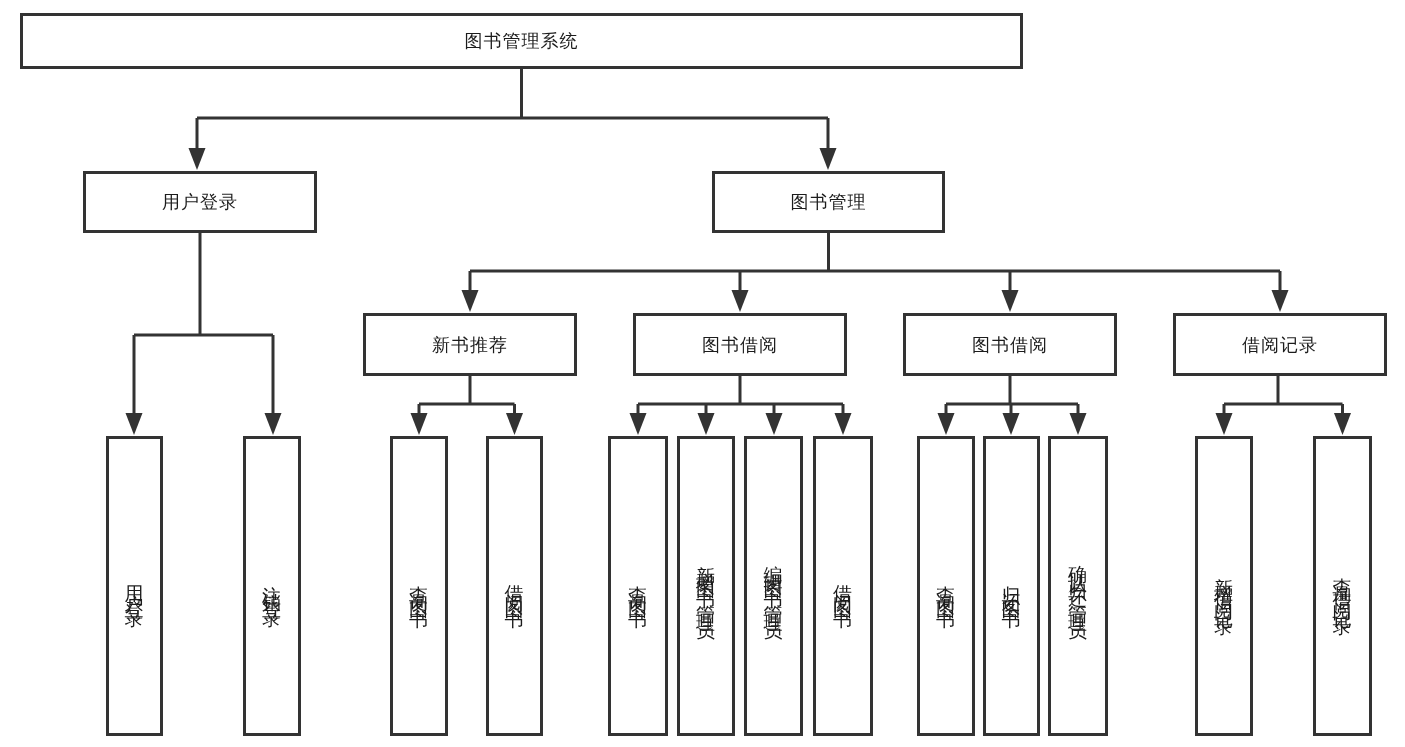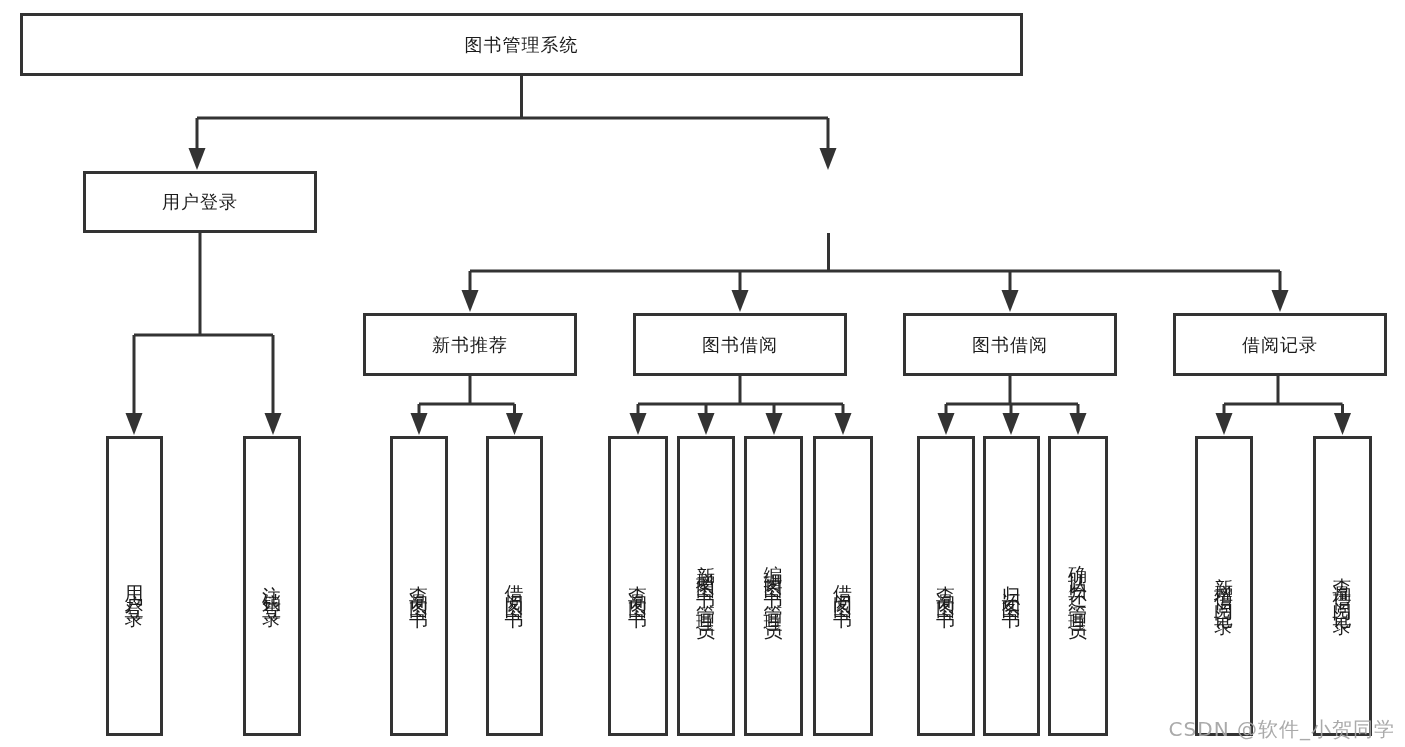--- a/index.html
+++ b/index.html
@@ -110,26 +110,29 @@
       <line x1="1011" y1="404" x2="1011" y2="415" stroke="#333333" stroke-width="3"></line>
       <polygon points="1002.5,413 1019.5,413 1011,435" fill="#333333"></polygon>
       <line x1="1078" y1="404" x2="1078" y2="415" stroke="#333333" stroke-width="3"></line>
       <polygon points="1069.5,413 1086.5,413 1078,435" fill="#333333"></polygon>
       <line x1="1224" y1="404" x2="1224" y2="415" stroke="#333333" stroke-width="3"></line>
       <polygon points="1215.5,413 1232.5,413 1224,435" fill="#333333"></polygon>
       <line x1="1342.5" y1="404" x2="1342.5" y2="415" stroke="#333333" stroke-width="3"></line>
       <polygon points="1334,413 1351,413 1342.5,435" fill="#333333"></polygon>
     </svg>
 
-  <div class="box h" style="left:20px; top:13px; width:1003px; height:63px;">
+  <div class="box h" style="left:20px; top:13px; width:1003px; height:56px;">
     <span>图书管理系统</span>
   </div>
 
   <div class="box h" style="left:83px; top:171px; width:234px; height:62px;">
     <span>用户登录</span>
+  </div>
+  <div class="box h" style="left:712px; top:171px; width:233px; height:62px;">
+    <span>图书管理</span>
   </div>
 
   <div class="box h" style="left:363px; top:313px; width:214px; height:63px;">
     <span>新书推荐</span>
   </div>
   <div class="box h" style="left:633px; top:313px; width:214px; height:63px;">
     <span>图书借阅</span>
   </div>
   <div class="box h" style="left:903px; top:313px; width:214px; height:63px;">
     <span>图书借阅</span>
@@ -175,15 +178,14 @@
     <span>确认归还（管理员）</span>
   </div>
 
   <div class="box v" style="left:1195px; top:436px; width:58px; height:300px;">
     <span>新增借阅记录</span>
   </div>
   <div class="box v" style="left:1313px; top:436px; width:59px; height:300px;">
     <span>查询借阅记录</span>
   </div>
 
-  <div class="watermark">CSDN @软件_小贺同学</div>
 
 </div>
 
 </body></html>

